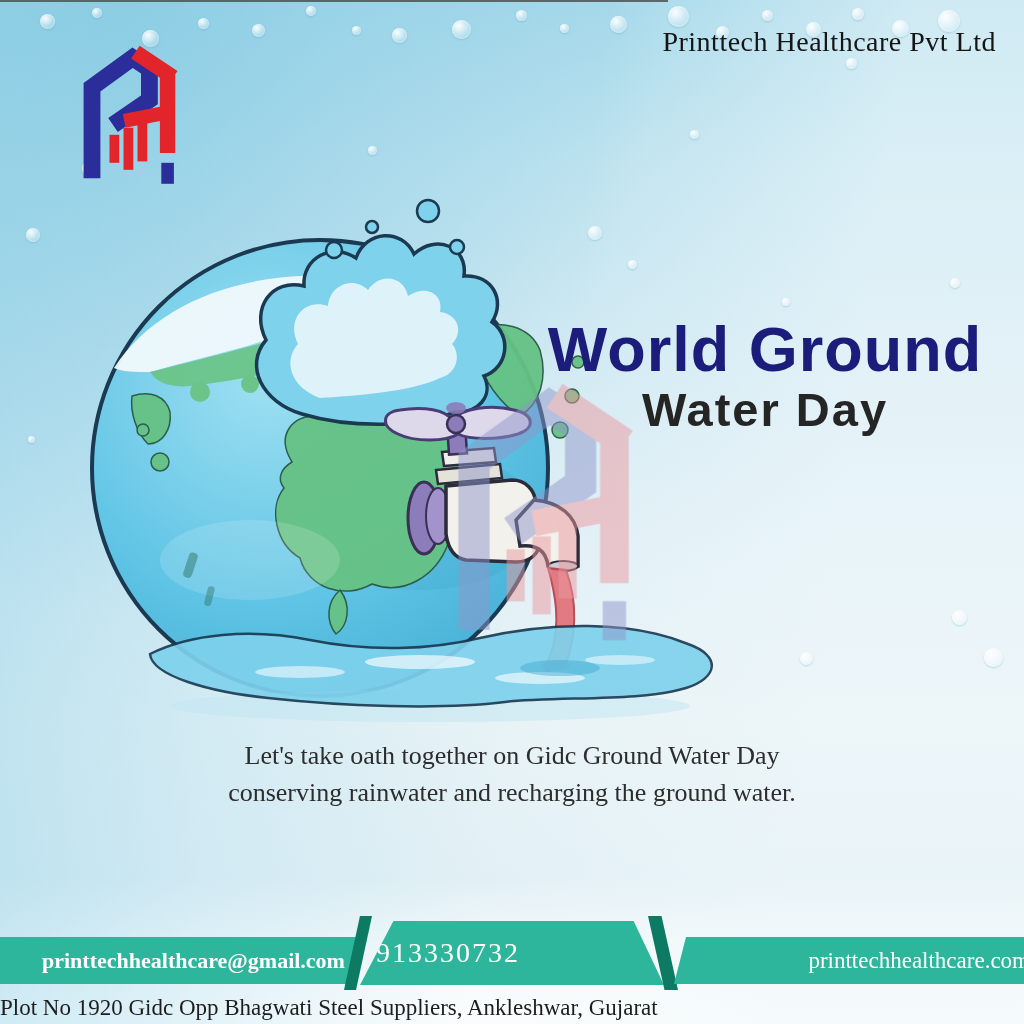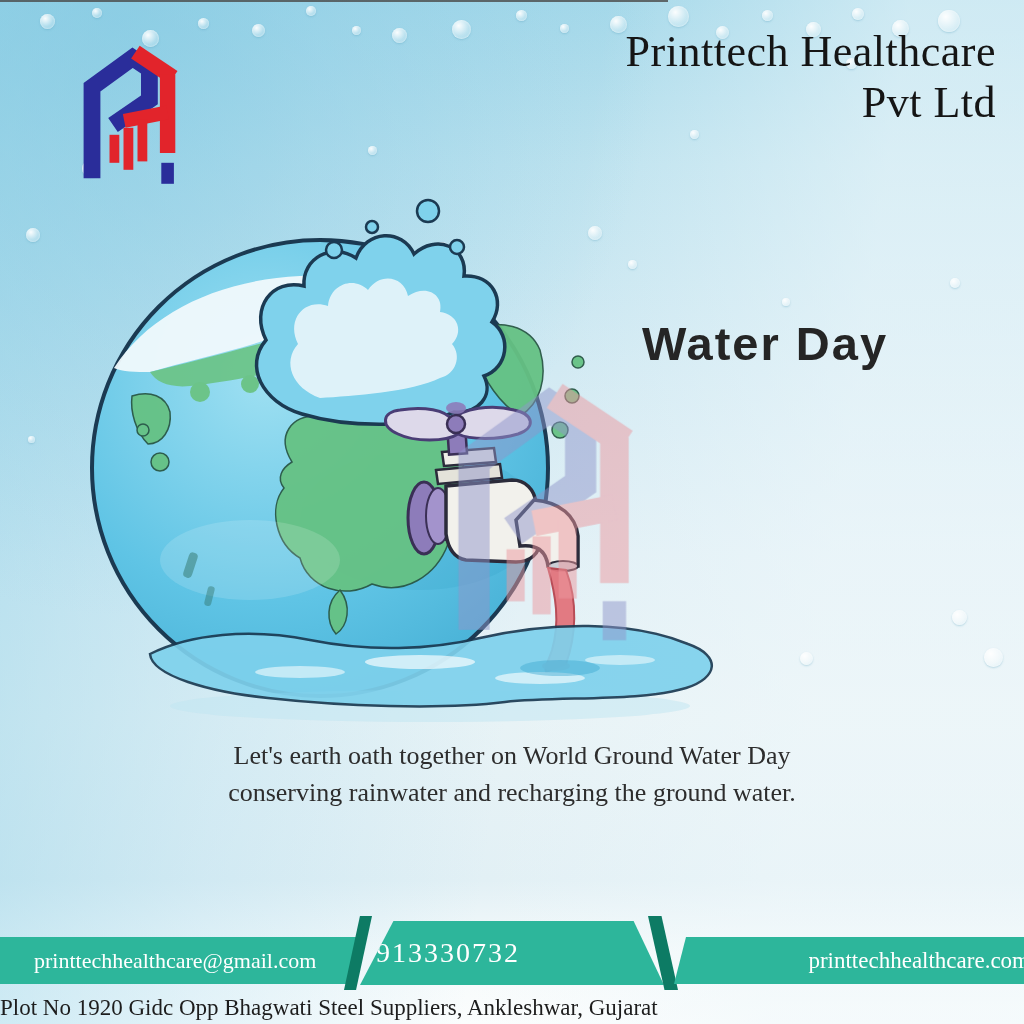--- a/index.html
+++ b/index.html
@@ -8,32 +8,32 @@
     background:
       radial-gradient(ellipse at 12% 2%, rgba(125,198,224,.55), rgba(125,198,224,0) 42%),
       linear-gradient(98deg, rgba(142,208,230,.55) 0%, rgba(168,218,238,.30) 28%, rgba(255,255,255,0) 52%, rgba(240,248,251,.55) 78%),
       linear-gradient(180deg,#a6d9ea 0%,#bfe3ef 16%,#d2eaf3 36%,#e1f0f6 54%,#e8f3f6 70%,#e2f0f5 86%,#f5fafb 93%,#fbfdfd 100%);
   }
   .topline{position:absolute;left:0;top:0;width:668px;height:2px;background:#4a4a48;opacity:.8;}
   .bub{position:absolute;border-radius:50%;
     background:radial-gradient(circle at 35% 30%, rgba(255,255,255,.95), rgba(255,255,255,.30) 55%, rgba(150,210,232,.18));
     box-shadow:0 1px 2px rgba(90,160,190,.35), inset 0 0 2px rgba(255,255,255,.85);}
   .company{position:absolute;top:26px;right:28px;width:420px;text-align:right;
-    font-size:44px;color:#151515;letter-spacing:.5px;}
+    font-size:28px;color:#151515;letter-spacing:.5px;}
   .logo-box{position:absolute;left:50px;top:34px;}
   .illus{position:absolute;left:0;top:0;}
   .title-block{position:absolute;left:505px;top:316px;width:520px;text-align:center;
     font-family:"Liberation Sans",sans-serif;}
   .title-line1{font-size:63px;font-weight:700;color:#1c1c7b;letter-spacing:1px;line-height:1.05;}
   .title-line2{font-size:47px;font-weight:700;color:#252525;letter-spacing:2px;line-height:1.1;margin-top:2px;}
   .oath{position:absolute;left:7px;top:737px;width:1010px;text-align:center;
     font-size:26px;color:#2d2d2d;line-height:37px;}
   .band{position:absolute;background:#2db69b;color:#ffffff;font-size:22px;}
-  .band-left{left:0;top:937px;width:350px;height:47px;line-height:47px;padding-left:8px;
-    clip-path:polygon(0 0,100% 0,calc(100% - 12px) 100%,0 100%);}
+  .band-left{left:0;top:937px;width:350px;height:47px;line-height:47px;padding-left:16px;
+    clip-path:polygon(0 0,100% 0,calc(100% - 12px) 100%,0 100%);font-weight:bold;}
   .band-left span{margin-left:26px;}
   .band-right{left:668px;top:937px;width:362px;height:47px;line-height:47px;text-align:right;
     clip-path:polygon(18px 0,100% 0,100% 100%,6px 100%);font-size:23px;}
   .banner-center{left:360px;top:921px;width:304px;height:64px;line-height:64px;text-align:left;
     clip-path:polygon(11% 0,90% 0,100% 100%,0 100%);font-size:28px;letter-spacing:2px;}
   .fold{position:absolute;background:#0d7b64;}
   .fold-left{left:344px;top:916px;width:28px;height:74px;
     clip-path:polygon(57% 0,100% 0,43% 100%,0 100%);}
   .fold-right{left:648px;top:916px;width:30px;height:74px;
     clip-path:polygon(0 0,45% 0,100% 100%,55% 100%);}
@@ -178,25 +178,26 @@
     <use href="#phlogo" transform="translate(396,362) scale(2.6)" style="--p:#9096ca;--h:#eb979e;opacity:.5"></use>
   </svg>
 
   <svg class="logo-box" width="140" height="154" viewBox="0 0 100 110" style="--p:#2a2d9a;--h:#e2242b">
     <use href="#phlogo"></use>
   </svg>
 
   <div class="company">Printtech Healthcare Pvt Ltd</div>
 
   <div class="title-block">
+    <div class="title-line1">World Ground</div>
     <div class="title-line2">Water Day</div>
   </div>
 
   <div class="oath">
-    <div>Let's earth oath together on World Ground Water Day</div>
+    <div>Let's take oath together on Gidc Ground Water Day</div>
     <div>conserving rainwater and recharging the ground water.</div>
   </div>
 
   <div class="band band-left">
     <span>printtechhealthcare@gmail.com</span>
   </div>
   <div class="fold fold-left"></div>
   <div class="band banner-center">
     <span>9913330732</span>
   </div>

